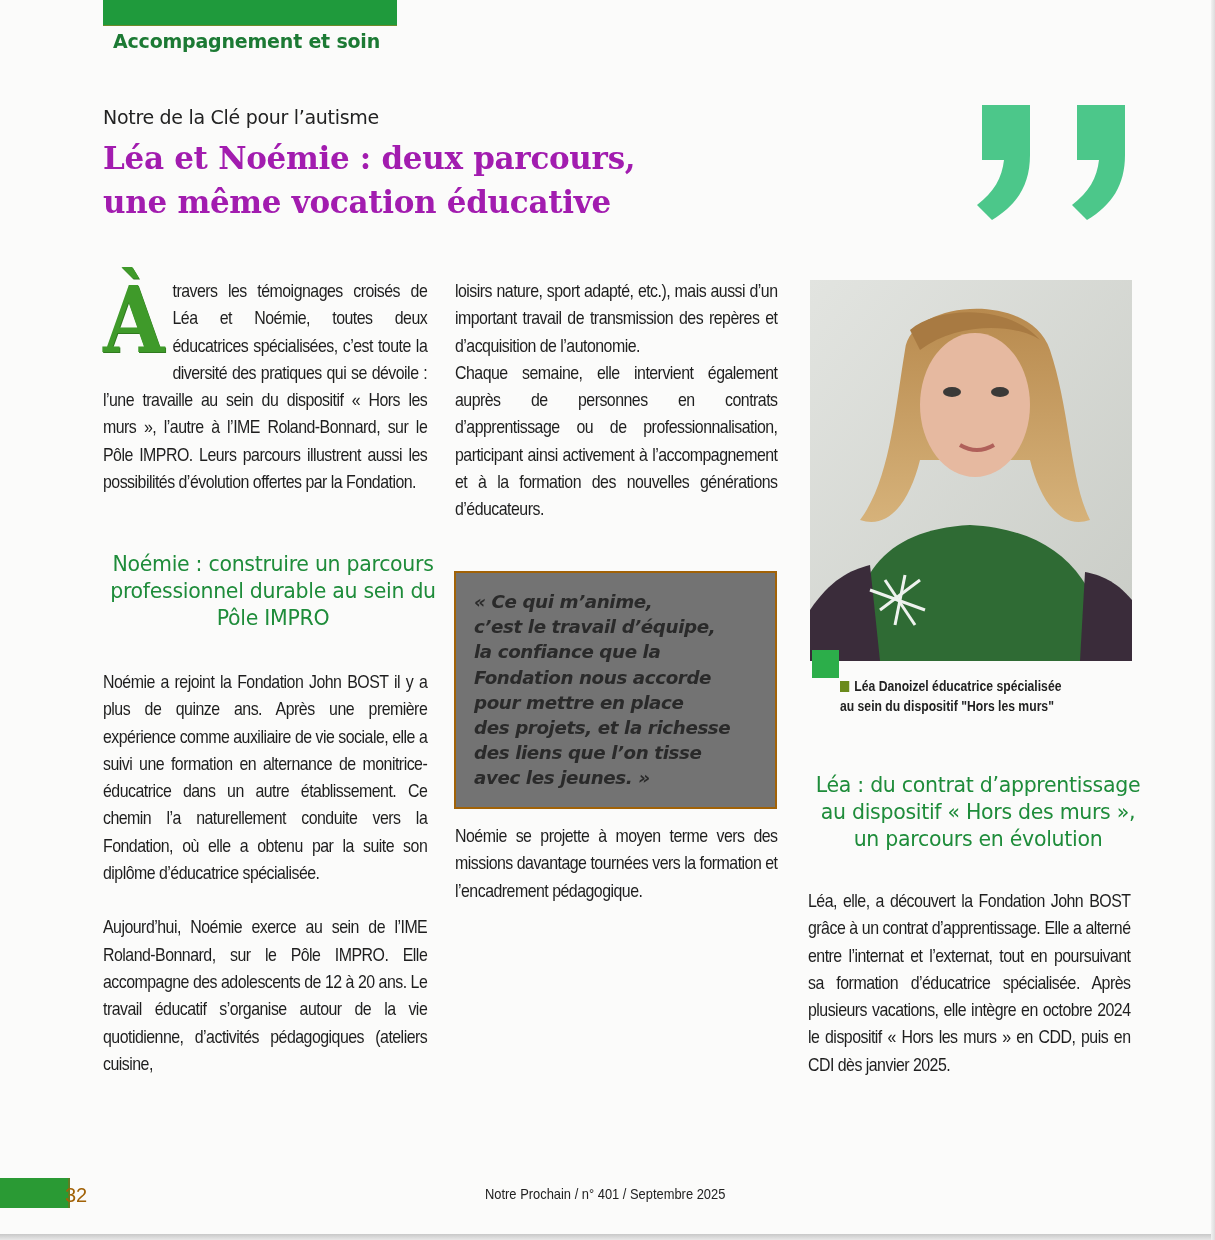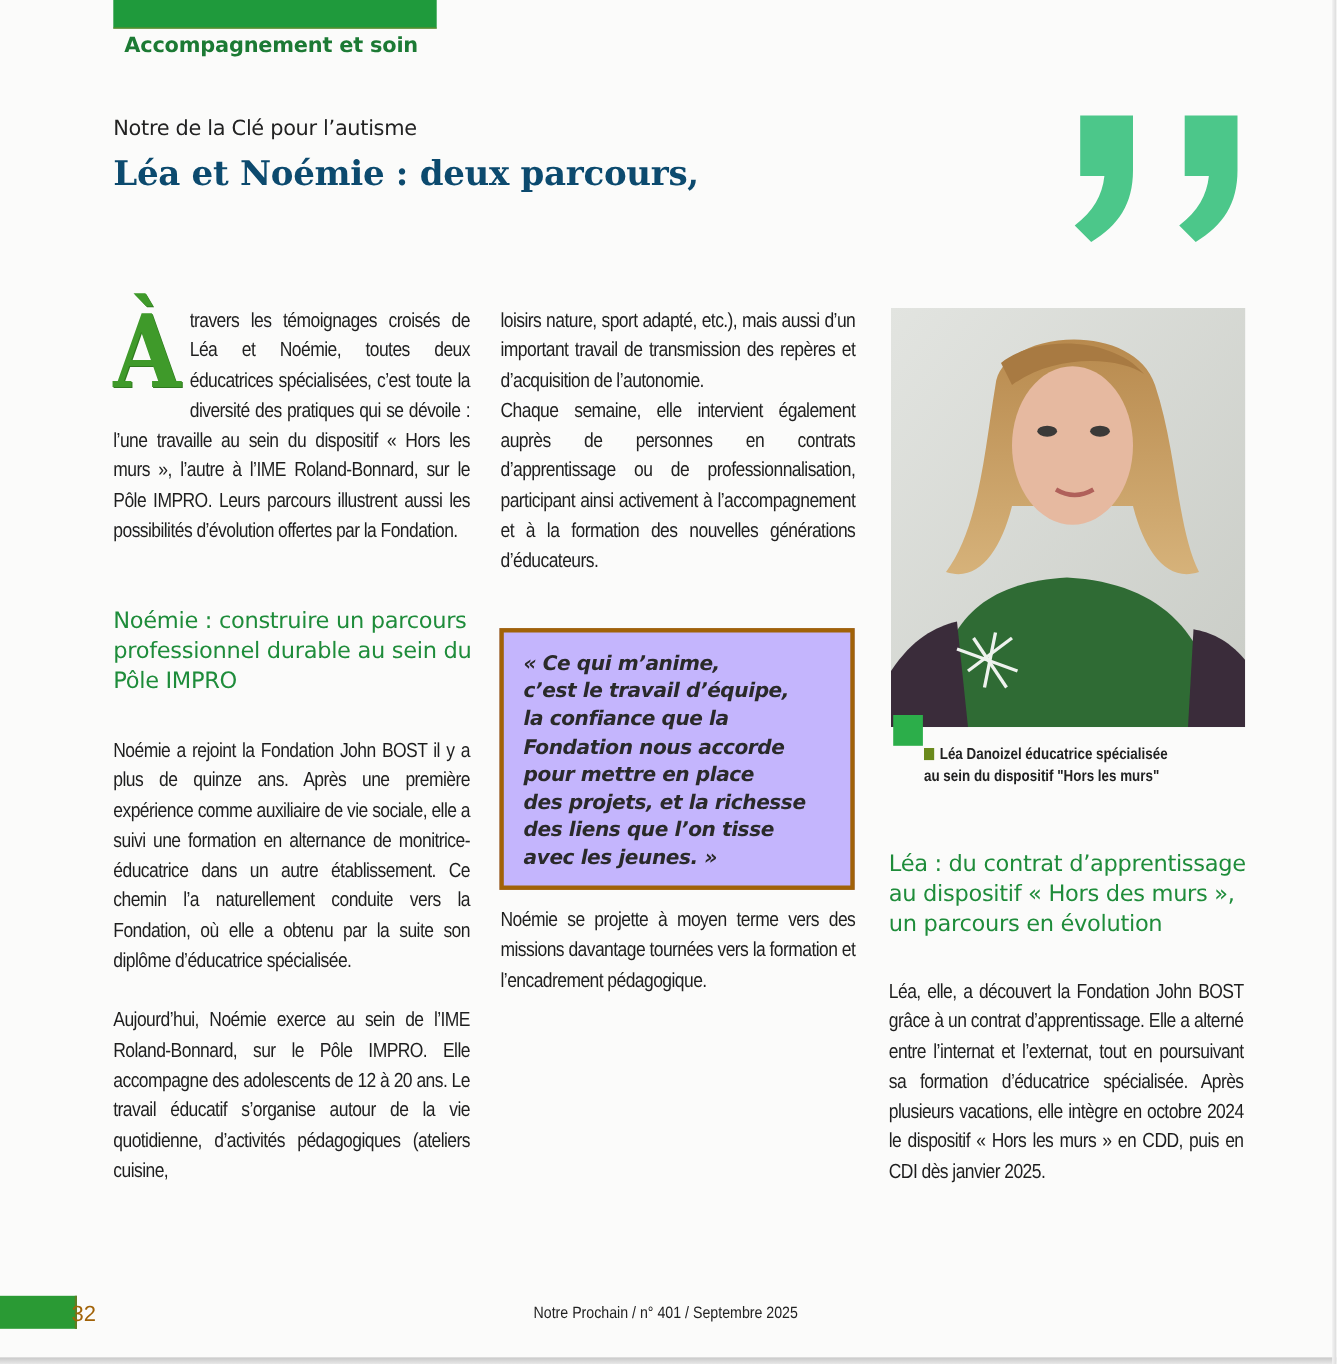--- a/index.html
+++ b/index.html
@@ -19,21 +19,21 @@
     font-size: 19px; color: #1c7a34; letter-spacing: -0.2px;
   }
   .kicker {
     position: absolute; left: 103px; top: 106px;
     font-family: "DejaVu Sans", sans-serif; font-size: 19px; color: #222;
     letter-spacing: -0.3px;
   }
   .title {
     position: absolute; left: 103px; top: 136px; width: 700px;
     font-family: "DejaVu Serif", serif; font-weight: bold;
-    font-size: 31px; line-height: 44px; color: #0c4a6e; letter-spacing: -0.3px;
+    font-size: 31px; line-height: 44px; color: #a21caf; letter-spacing: -0.3px;
   }
   .quote-marks {
     position: absolute; left: 972px; top: 100px; width: 170px; height: 125px;
   }
   .col {
     position: absolute; font-family: "Liberation Sans", sans-serif;
     font-size: 18.5px; line-height: 27.3px; color: #1e1e1e;
     text-align: justify; letter-spacing: -0.6px;
     transform: scaleX(0.86); transform-origin: left top;
   }
@@ -42,28 +42,28 @@
   .col2 { left: 455px; top: 277px; width: 375px; }
   .col3 { left: 808px; top: 887px; width: 375px; }
   .drop-cap {
     float: left; font-family: "DejaVu Serif", serif; font-weight: bold;
     font-size: 92px; line-height: 70px; color: #3f9a2a; margin: 8px 10px 0 0;
     height: 76px;
     text-shadow: 1px 1px 0 #2f7a1e;
   }
   .subhead {
     position: absolute; font-family: "DejaVu Sans", sans-serif;
-    font-size: 20.5px; line-height: 27px; color: #1e8c3a; letter-spacing: -0.3px;
+    font-size: 20.5px; line-height: 27px; color: #1e8c3a; letter-spacing: -0.3px; text-align: center;
   }
   .sub1 { left: 103px; top: 551px; width: 340px; }
   .sub2 { left: 808px; top: 772px; width: 340px; }
   .pull-quote {
     position: absolute; left: 454px; top: 571px; width: 323px; height: 238px;
-    background: #c4b5fd; box-sizing: border-box; padding: 16px 18px;
-    border: 4px solid #a16207;
+    background: #737373; box-sizing: border-box; padding: 16px 18px;
+    border: 2px solid #a16207;
   }
   .pull-quote-text {
     font-family: "DejaVu Sans", sans-serif; font-style: italic; font-weight: bold;
     font-size: 18.3px; line-height: 25.2px; color: #2a2a2a; letter-spacing: -0.4px;
     white-space: pre-line;
   }
   .photo {
     position: absolute; left: 810px; top: 280px; width: 322px; height: 381px;
     overflow: hidden; background: #d9dcd6;
   }
@@ -103,20 +103,21 @@
 </style>
 </head>
 <body>
 
 <div class="top-band"></div>
 <div class="section-label">Accompagnement et soin</div>
 
 <div class="kicker">Notre de la Clé pour l’autisme</div>
 <div class="title">
   <div>Léa et Noémie : deux parcours,</div>
+  <div>une même vocation éducative</div>
 </div>
 
 <svg class="quote-marks" viewBox="0 0 170 125">
   <path d="M10 5 H58 V55 C58 85 45 105 20 120 L5 105 C22 92 30 78 32 60 H10 Z" fill="#4cc78a"></path>
   <path d="M105 5 H153 V55 C153 85 140 105 115 120 L100 105 C117 92 125 78 127 60 H105 Z" fill="#4cc78a"></path>
 </svg>
 
 <div class="col col1">
   <p>
     <span class="drop-cap">À</span><span>travers les témoignages croisés de Léa et Noémie, toutes deux éducatrices spécialisées, c’est toute la diversité des pratiques qui se dévoile : l’une travaille au sein du dispositif « Hors les murs », l’autre à l’IME Roland-Bonnard, sur le Pôle IMPRO. Leurs parcours illustrent aussi les possibilités d’évolution offertes par la Fondation.</span>

